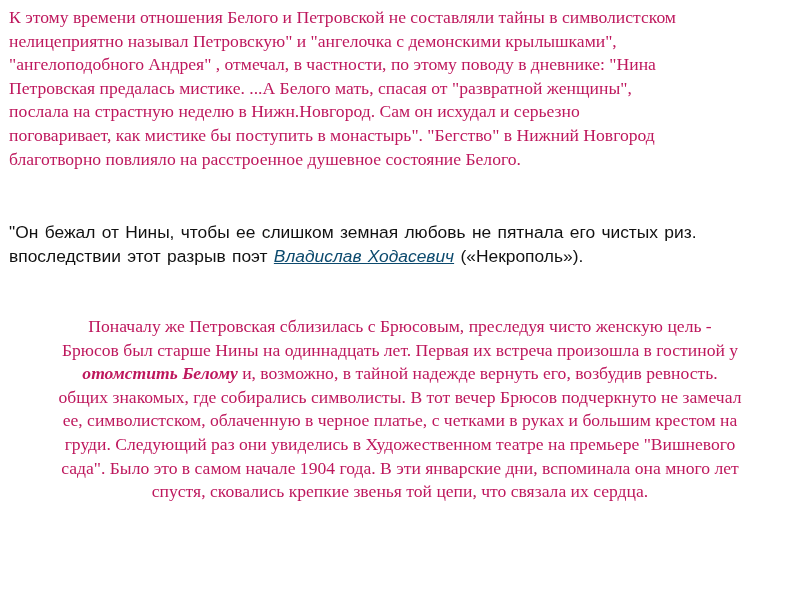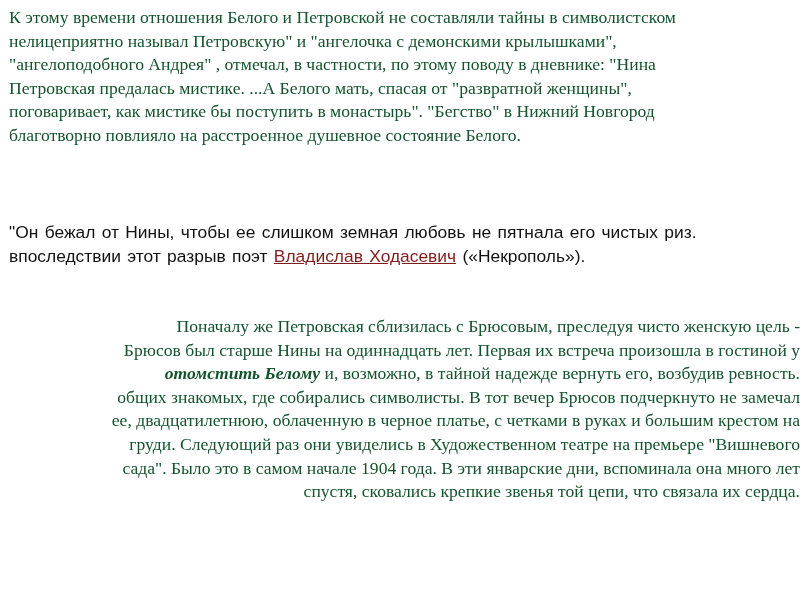--- a/index.html
+++ b/index.html
@@ -21,78 +21,80 @@
       width: 800px;
       height: 600px;
     }
     .para-serif {
       position: absolute;
       left: 9px;
       width: 790px;
       font-family: "Liberation Serif", "DejaVu Serif", serif;
       font-size: 17.6px;
       line-height: 23.6px;
-      color: #14532d;
+      color: #be185d;
       margin: 0;
       white-space: nowrap;
     }
     .para-serif .ln { display: block; }
     .p1 { top: 6px; }
     .para-sans {
       position: absolute;
       left: 9px;
       top: 221px;
       width: 790px;
       font-family: "Liberation Sans", "DejaVu Sans", sans-serif;
       font-size: 17.4px;
       line-height: 23.7px;
       color: #111111;
       margin: 0;
       white-space: nowrap;
       word-spacing: 1.5px;
     }
     .para-sans .ln { display: block; }
     .para-sans a {
-      color: #7f1d1d;
+      color: #0c4a6e;
       text-decoration: underline;
+      font-style: italic;
     }
     .p3 {
       top: 315px;
       left: 0;
       width: 800px;
-      text-align: right;
+      text-align: center;
     }
     .p3 .emph {
       font-weight: bold;
       font-style: italic;
     }
   </style>
 </head>
 <body>
 
 <div class="page">
 
   <p class="para-serif p1">
     <span class="ln">К этому времени отношения Белого и Петровской не составляли тайны в символистском</span>
     <span class="ln">нелицеприятно называл Петровскую" и "ангелочка с демонскими крылышками",</span>
     <span class="ln">"ангелоподобного Андрея" , отмечал, в частности, по этому поводу в дневнике: "Нина</span>
     <span class="ln">Петровская предалась мистике. ...А Белого мать, спасая от "развратной женщины",</span>
+    <span class="ln">послала на страстную неделю в Нижн.Новгород. Сам он исхудал и серьезно</span>
     <span class="ln">поговаривает, как мистике бы поступить в монастырь". "Бегство" в Нижний Новгород</span>
     <span class="ln">благотворно повлияло на расстроенное душевное состояние Белого.</span>
   </p>
 
   <p class="para-sans">
     <span class="ln">"Он бежал от Нины,  чтобы ее слишком  земная любовь не пятнала его чистых риз.</span>
     <span class="ln"><span>впоследствии этот разрыв поэт </span><a href="#">Владислав Ходасевич</a><span> («Некрополь»).</span></span>
   </p>
 
   <p class="para-serif p3">
     <span class="ln">Поначалу же Петровская сблизилась с Брюсовым, преследуя чисто женскую цель -</span>
     <span class="ln">Брюсов был старше Нины на одиннадцать лет. Первая их встреча произошла в гостиной у</span>
     <span class="ln"><span class="emph">отомстить Белому</span><span> и, возможно, в тайной надежде вернуть его, возбудив ревность.</span></span>
     <span class="ln">общих знакомых, где собирались символисты. В тот вечер Брюсов подчеркнуто не замечал</span>
-    <span class="ln">ее, двадцатилетнюю, облаченную в черное платье, с четками в руках и большим крестом на</span>
+    <span class="ln">ее, символистском, облаченную в черное платье, с четками в руках и большим крестом на</span>
     <span class="ln">груди. Следующий раз они увиделись в Художественном театре на премьере "Вишневого</span>
     <span class="ln">сада". Было это в самом начале 1904 года. В эти январские дни, вспоминала она много лет</span>
     <span class="ln">спустя, сковались крепкие звенья той цепи, что связала их сердца.</span>
   </p>
 
 </div>
 
 </body></html>

